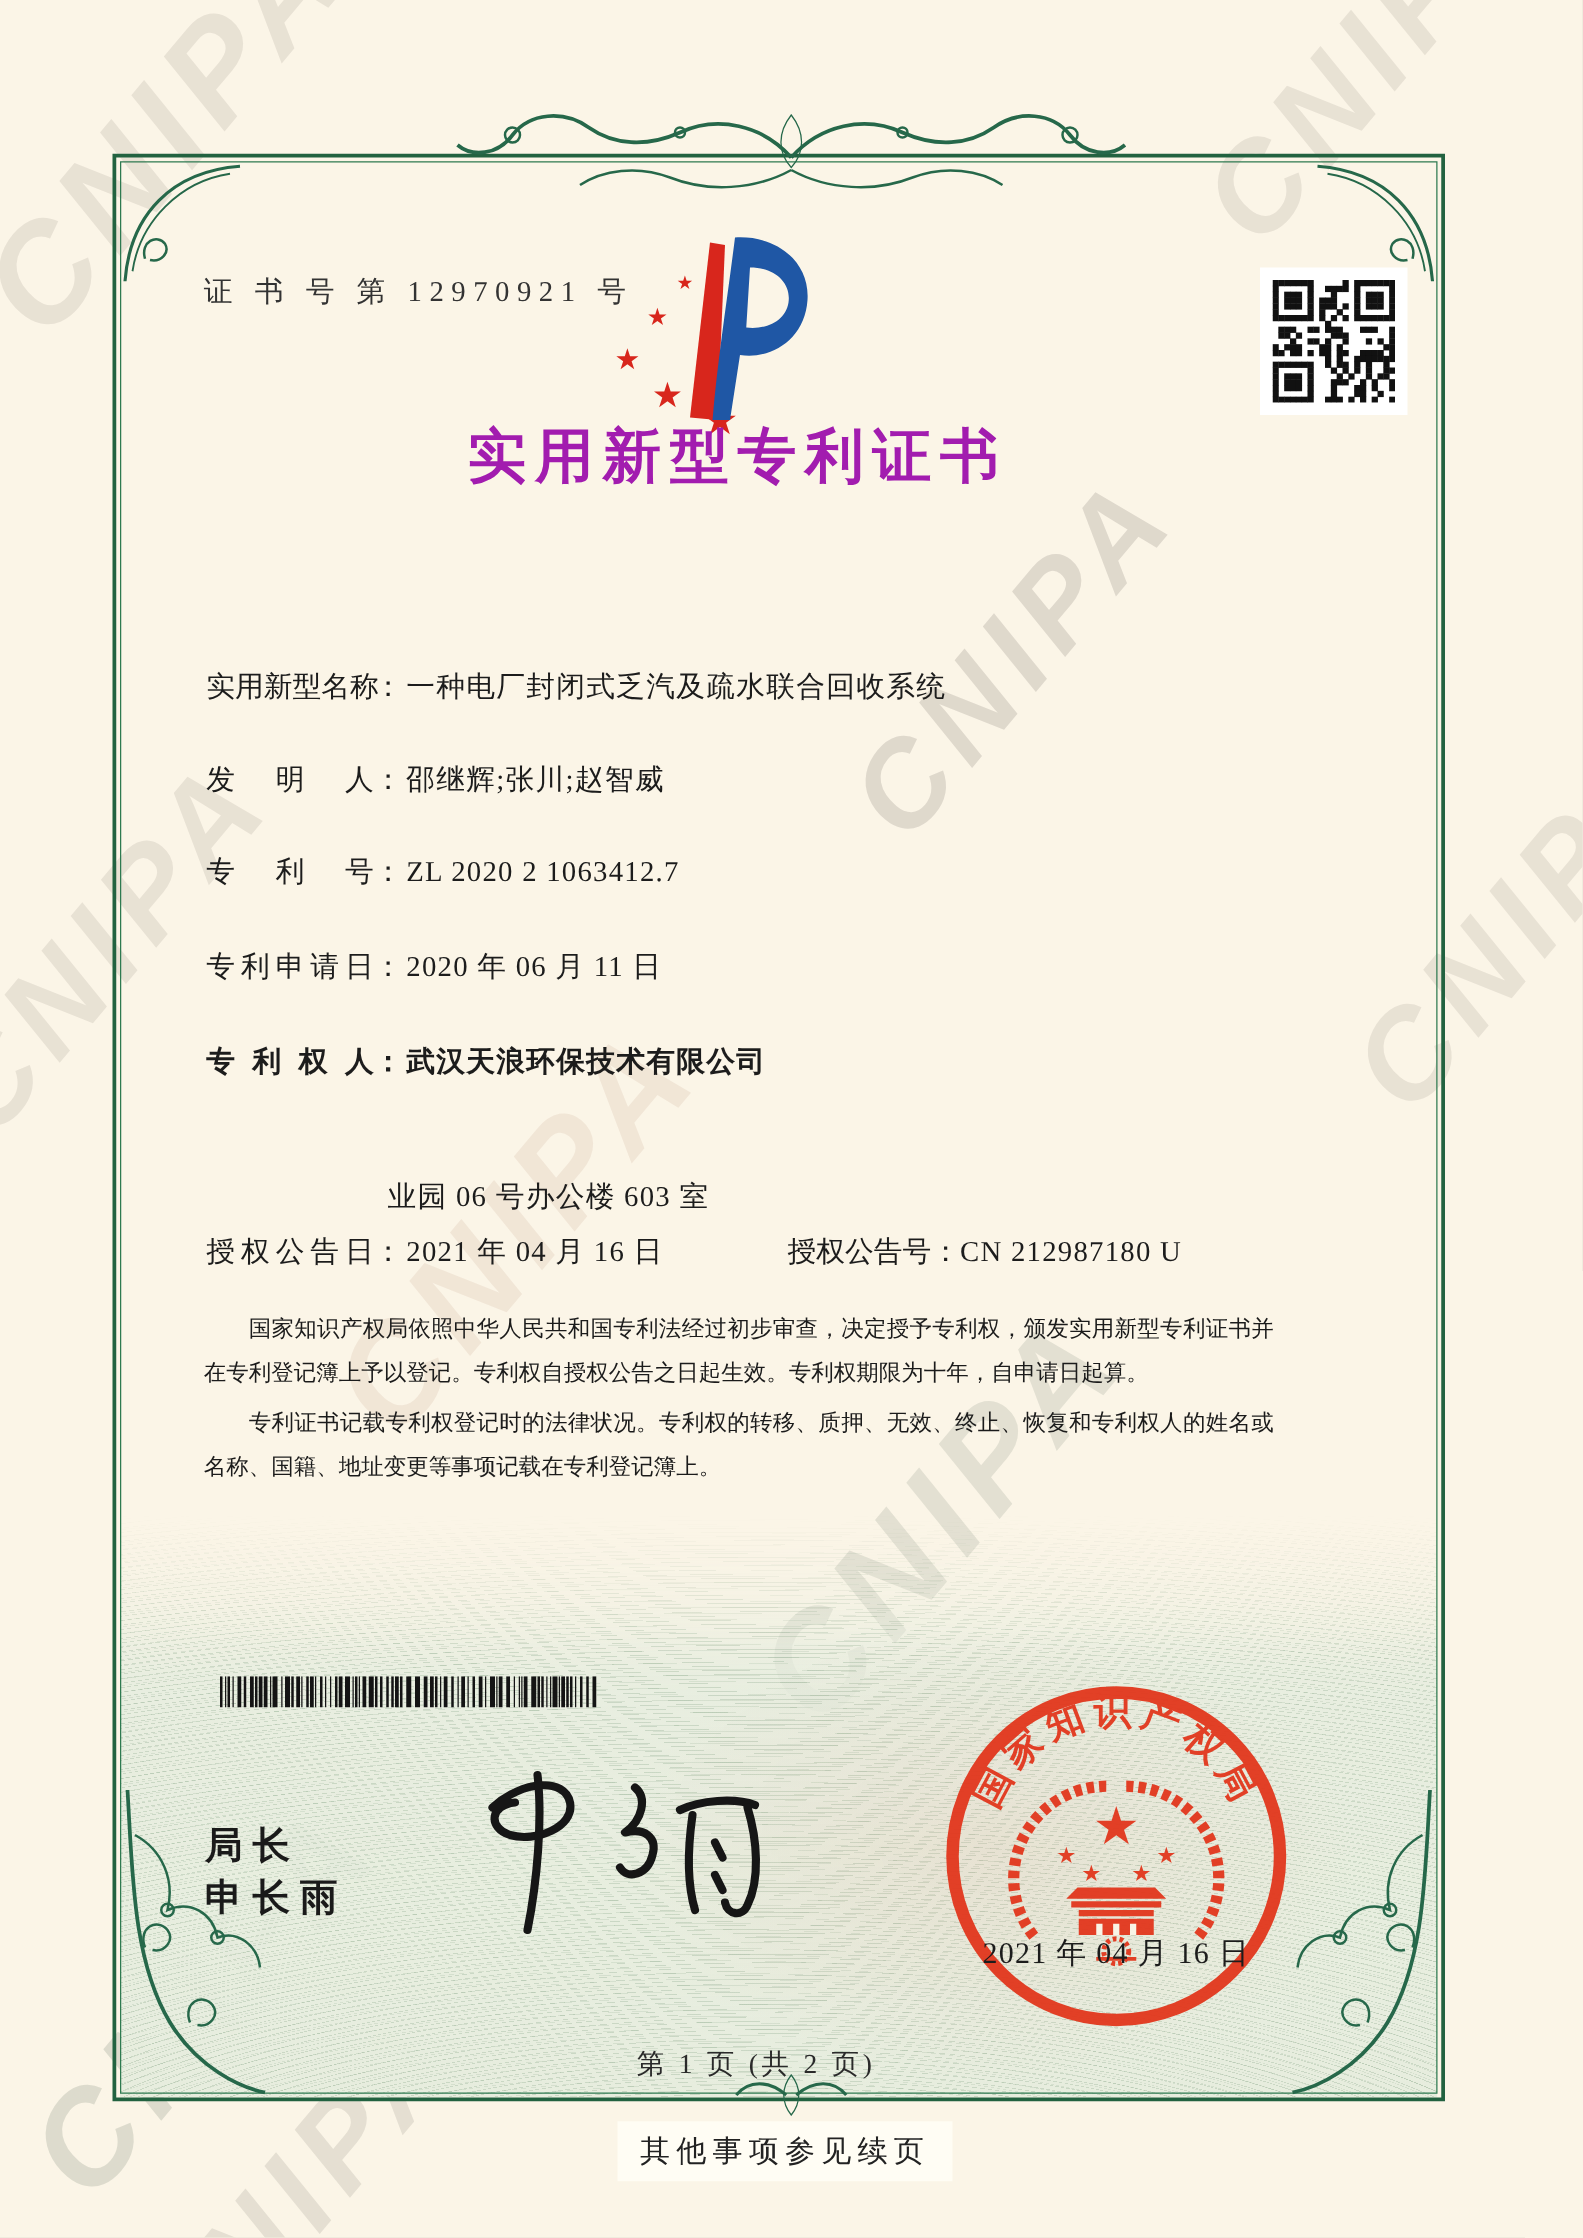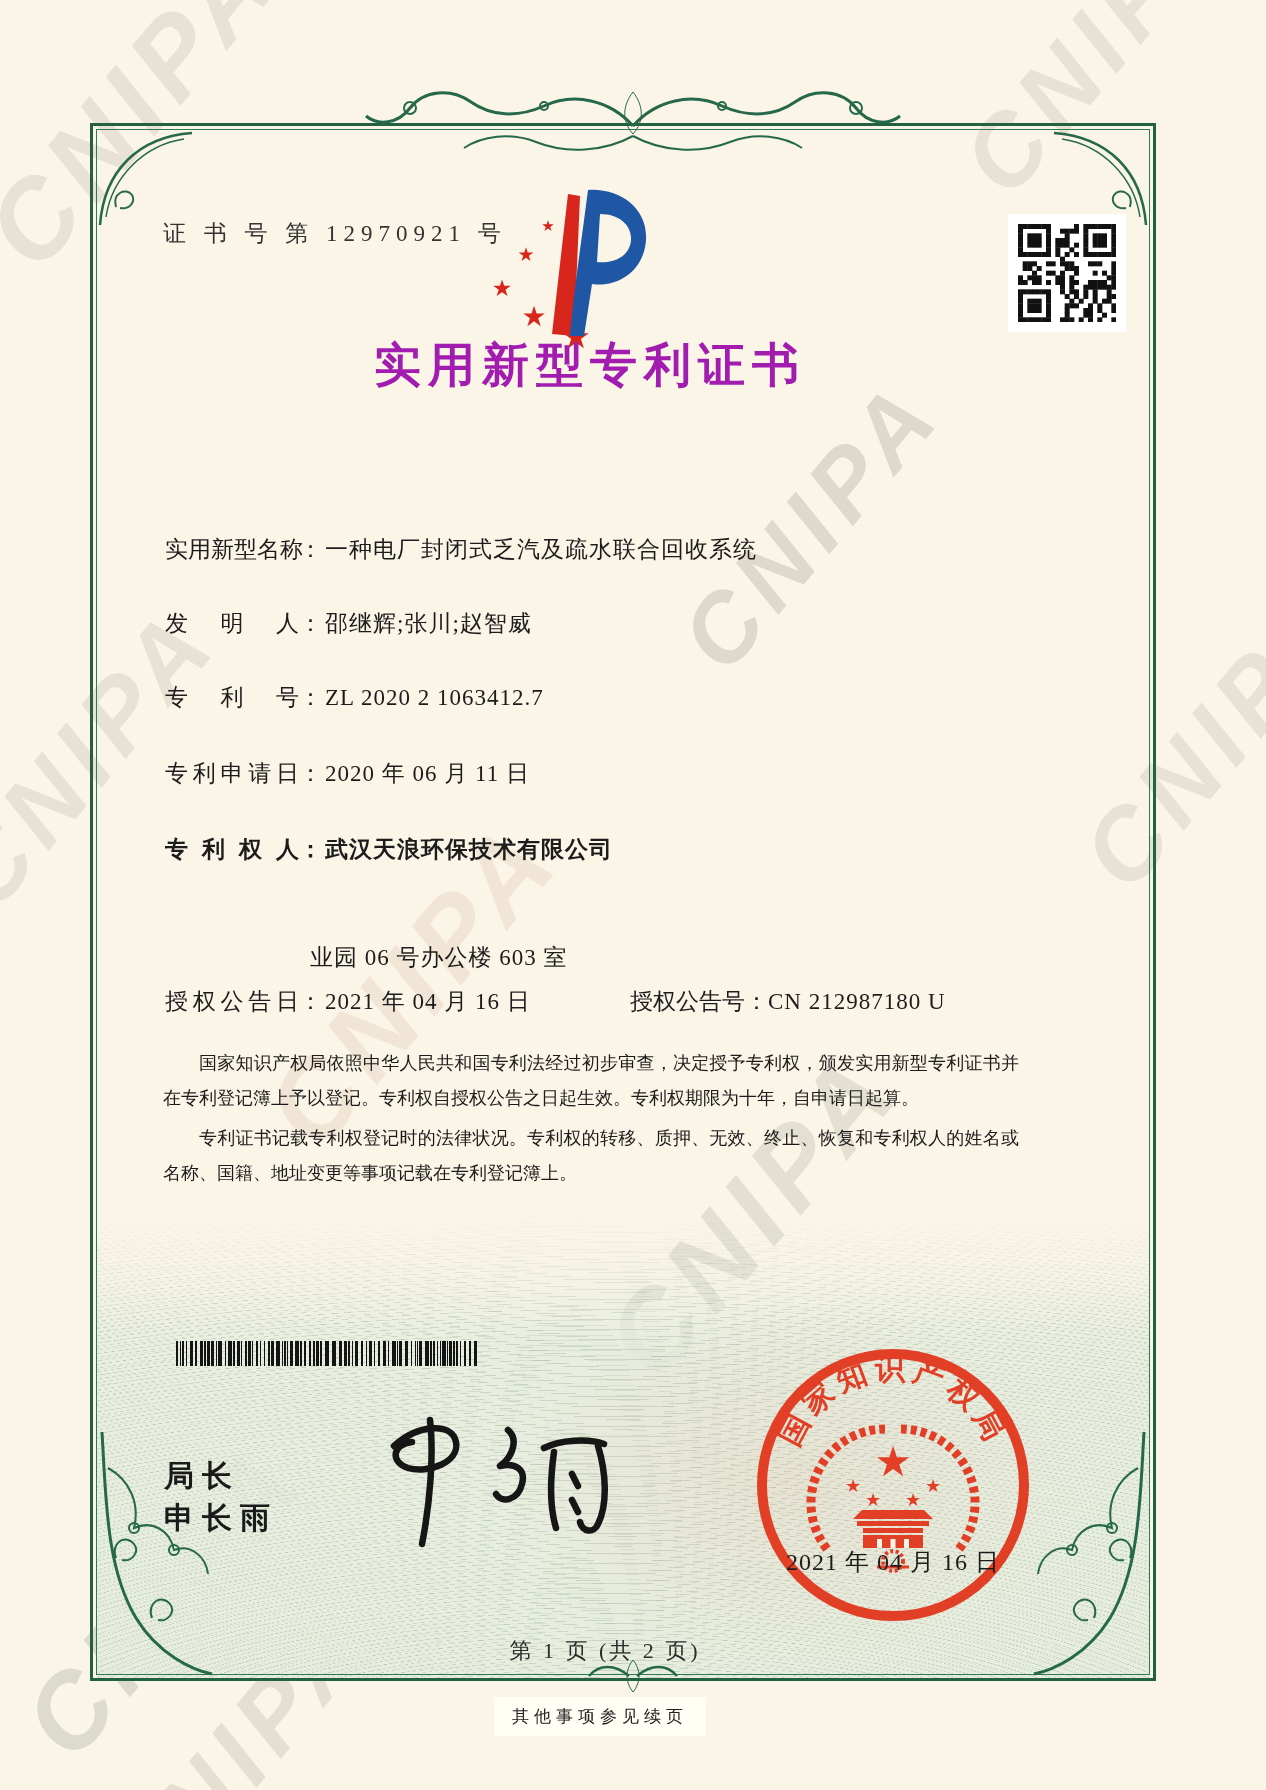--- a/index.html
+++ b/index.html
@@ -54,21 +54,21 @@
     font-size:18px; line-height:34.5px; text-align:justify; color:#1b1b1b;
   }
   .body p{margin:0; text-indent:2em;}
   .body p + p{margin-top:6px;}
   .signer{position:absolute; left:164px; font-family:"Liberation Sans","DejaVu Sans",sans-serif;
     font-size:30px; font-weight:600; letter-spacing:8px; color:#1a1a1a;}
   .pagenum{position:absolute; left:455px; top:1636px; width:300px; text-align:center;
     font-size:22px; letter-spacing:3px; color:#2a2a2a;}
   .note{
     position:absolute; left:494px; top:1697px; background:#fffdf4;
-    padding:8px 18px; font-size:17px; letter-spacing:5px; color:#222;
+    padding:8px 18px; font-size:24px; letter-spacing:5px; color:#222;
   }
   .sealdate{position:absolute; left:763px; top:1546px; width:260px; text-align:center;
     font-size:24px; letter-spacing:1px; color:#1c1c1c;}
   .qrbox{position:absolute; left:1008px; top:214px; width:118px; height:118px; background:#fff;}
   .qrbox svg{position:absolute; left:10px; top:10px;}
   .barcode{position:absolute; left:176px; top:1341px;}
   .logo{position:absolute; left:476px; top:184px;}
   .sig{position:absolute; left:360px; top:1412px;}
   .seal{position:absolute; left:751px; top:1343px; opacity:.95;}
 </style>

